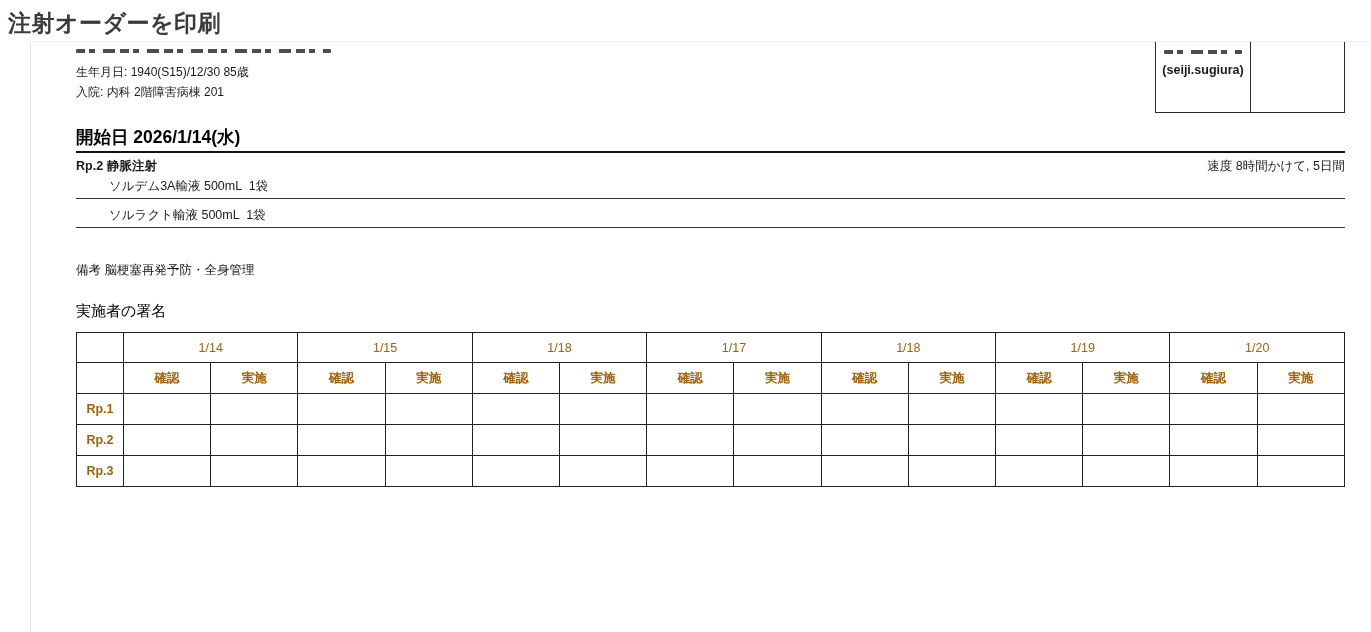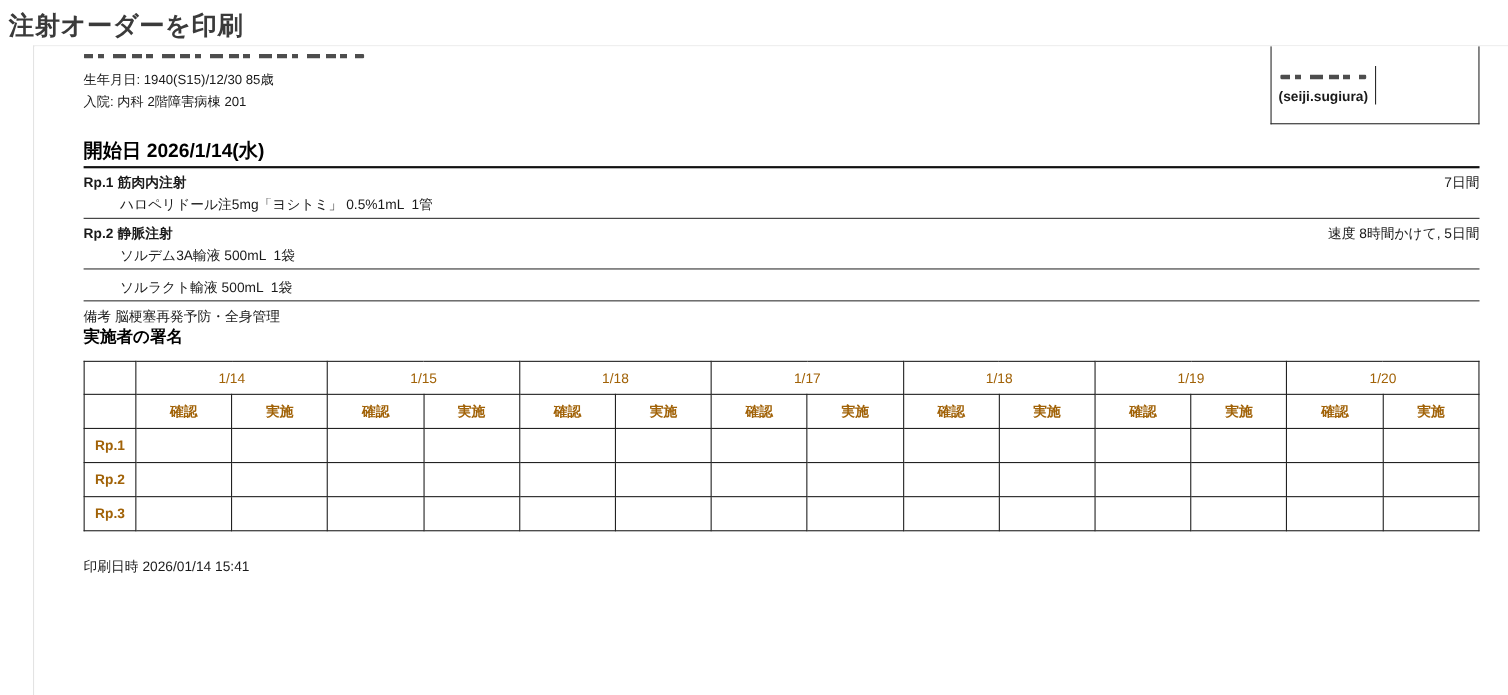--- a/index.html
+++ b/index.html
@@ -30,43 +30,43 @@
   }
   .patient-remnant{width:255px;margin-top:3px}
 
   .patient-line{font-size:12px;line-height:20px}
   .patient-line.first{margin-top:9px}
 
   
   .issuer-box{
     position:absolute;top:0;right:26px;width:190px;height:71px;
     border:1.5px solid #2b2b2b;border-top:none;
-    display:flex;background:#fff;box-sizing:border-box;align-items:center;
+    display:flex;background:#fff;box-sizing:border-box;
   }
   .issuer-cell{display:flex;flex-direction:column;align-items:center;box-sizing:border-box}
   .issuer-cell.left{width:95px;border-right:1.5px solid #2b2b2b}
   .issuer-cell.right{flex:1}
   .issuer-remnant{width:78px;margin-top:8px}
   .issuer-account{font-size:12.5px;font-weight:bold;margin-top:9px;white-space:nowrap}
 
   
   .start-heading{margin-top:24px;font-size:17.5px;line-height:22px;font-weight:bold;color:#000}
   .heavy-rule{border:none;border-top:2.5px solid #111;margin:3px 0 0 0}
 
   .order{border-bottom:1.5px solid #333;padding:5px 0 3px 0}
   .order-head{display:flex;justify-content:space-between;align-items:baseline;font-size:12.5px;line-height:17px}
   .order-label{font-weight:bold}
   .order-label .order-no{margin-right:4px}
   .order-duration{font-weight:normal;white-space:pre}
   .order-drug{margin:3px 0 0 33px;font-size:12.5px;line-height:17px;white-space:pre-wrap}
 
-  .remarks-line{margin-top:5px;font-size:12.5px;line-height:18px}
-
-  
-  .sig-title{font-size:15px;line-height:19px;font-weight:bold;color:#000}
+  .remarks-line{margin-top:33px;font-size:12.5px;line-height:18px}
+
+  
+  .sig-title{margin-top:22px;font-size:15px;line-height:19px;font-weight:normal;color:#000}
   table.sig{
     margin-top:12px;width:100%;border-collapse:collapse;table-layout:fixed;
     font-size:12.5px;color:#a16207;
   }
   table.sig th,table.sig td{border:1.5px solid #222;padding:0;text-align:center;vertical-align:middle;background:#fff}
   table.sig .date-row th{height:29px;font-weight:normal}
   table.sig .sub-row th{height:30px;font-weight:bold}
   table.sig .data-row td{height:30px}
   table.sig .data-row th{height:30px;font-weight:bold}
 
@@ -91,29 +91,20 @@
 
   <div class="doc">
 
     <div class="remnant patient-remnant"></div>
     <div class="patient-line first">生年月日: 1940(S15)/12/30 85歳</div>
     <div class="patient-line">入院: 内科 2階障害病棟 201</div>
 
     <div class="start-heading">開始日 2026/1/14(水)</div>
     <hr class="heavy-rule">
 
-    <div class="order">
-      <div class="order-head">
-        <span class="order-label">
-          <span class="order-no">Rp.1</span><span>筋肉内注射</span>
-        </span>
-        <span class="order-duration">7日間</span>
-      </div>
-      <div class="order-drug">ハロペリドール注5mg「ヨシトミ」 0.5%1mL  1管</div>
-    </div>
 
     <div class="order">
       <div class="order-head">
         <span class="order-label">
           <span class="order-no">Rp.2</span><span>静脈注射</span>
         </span>
         <span class="order-duration">速度 8時間かけて, 5日間</span>
       </div>
       <div class="order-drug">ソルデム3A輸液 500mL  1袋</div>
     </div>
@@ -219,16 +210,15 @@
         <td></td>
             <td></td>
         <td></td>
             <td></td>
         <td></td>
             <td></td>
       </tr>
     </tbody>
       </table>
 
-    <div class="print-line">印刷日時 2026/01/14 15:41</div>
 
   </div>
 </div>
 
 </body></html>

